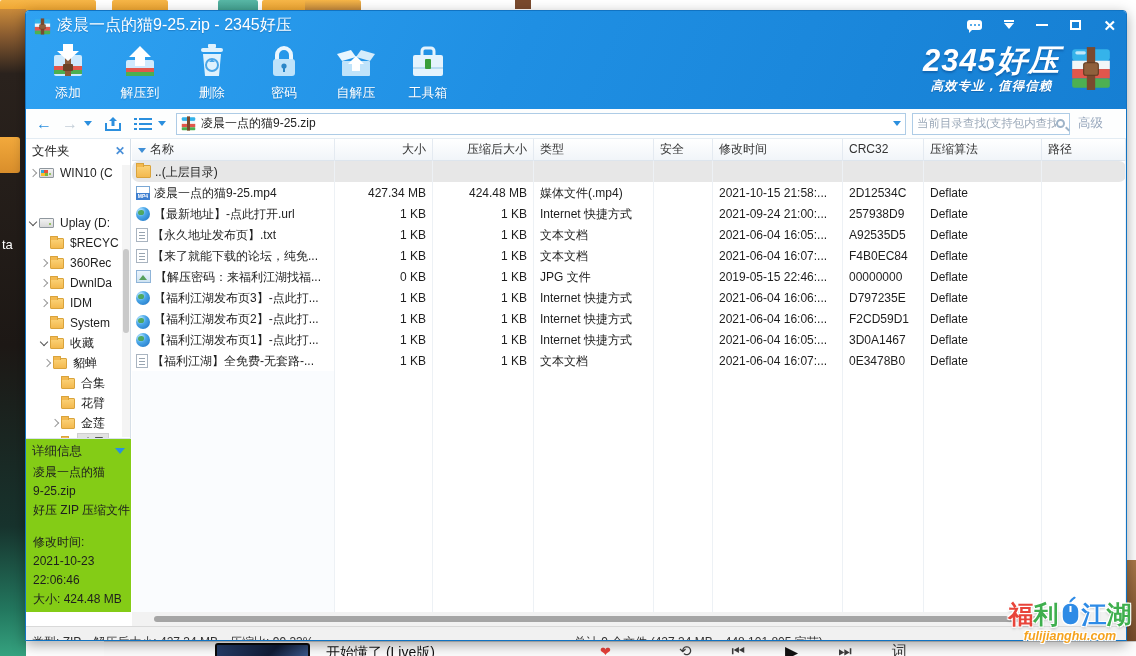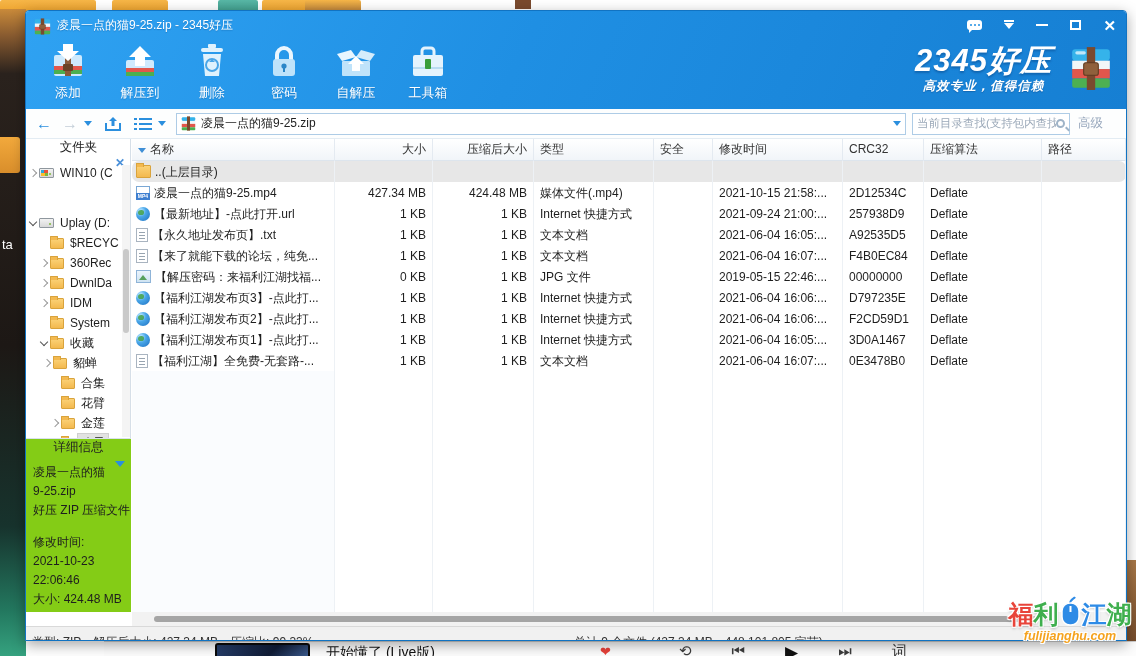--- a/index.html
+++ b/index.html
@@ -25,39 +25,39 @@
 .p-ctrl { position:absolute; left:575px; top:0; width:420px; display:flex; gap:40px; color:#3c3c3c; font-size:15px; }
 .p-ctrl .play { color:#111; font-size:17px; }
 
 
 .window { position:absolute; left:25px; top:10px; width:1102px; height:631px; background:#fff; border:1px solid #1173c2; border-radius:4px 4px 0 0; box-shadow:0 4px 14px rgba(0,0,0,.35); overflow:hidden; }
 .win-head { position:absolute; left:0; top:0; width:1100px; height:98px; background:linear-gradient(115deg,#2fa2f2 0%,#1f8fe3 45%,#167fd3 100%); }
 
 
 .titlebar { position:absolute; left:0; top:0; width:1100px; height:28px; display:flex; align-items:center; padding-left:8px; color:#fff; }
 .t-icon { width:17px; height:15px; margin-right:6px; display:inline-block; }
-.t-text { font-size:12px; text-shadow:0 1px 1px rgba(0,60,120,.3); }
+.t-text { font-size:16px; text-shadow:0 1px 1px rgba(0,60,120,.3); }
 .t-controls { position:absolute; right:10px; top:0; height:28px; display:flex; align-items:center; gap:22px; }
 .tc { display:inline-block; cursor:default; }
 .tc-fb { width:15px; height:10px; background:#fff; border-radius:3px; position:relative; }
 .tc-fb::after { content:""; position:absolute; left:2px; bottom:-3px; border:3px solid transparent; border-top-color:#fff; border-left-color:#fff; }
 .tc-fb i { position:absolute; top:3.5px; left:3px; width:2px; height:2px; background:#1f8fe3; border-radius:50%; box-shadow:4px 0 0 #1f8fe3, 8px 0 0 #1f8fe3; }
 .tc-menu { width:0; height:0; border:5px solid transparent; border-top:6px solid #fff; position:relative; top:3px; }
 .tc-menu::before { content:""; position:absolute; left:-5px; top:-9px; width:10px; height:2px; background:#fff; }
 .tc-min { width:12px; height:2px; background:#fff; }
 .tc-max { width:11px; height:10px; border:2px solid #fff; }
 .tc-close { color:#fff; font-size:15px; font-weight:bold; line-height:1; }
 
 
 .toolbar { position:absolute; left:0; top:28px; width:1100px; height:70px; }
 #tb-buttons { position:absolute; left:6px; top:2px; display:flex; }
 .tbtn { width:72px; height:66px; display:flex; flex-direction:column; align-items:center; justify-content:flex-start; color:#fff; cursor:default; }
 .tbtn svg { width:44px; height:42px; display:block; }
 .tlabel { font-size:13px; margin-top:1px; text-shadow:0 1px 1px rgba(0,60,120,.3); }
-.brand { position:absolute; right:14px; top:6px; display:flex; align-items:center; gap:18px; }
+.brand { position:absolute; right:14px; top:6px; display:flex; align-items:center; gap:10px; }
 .brand-text { text-align:center; color:#fff; font-style:italic; }
 .brand-name { font-size:31px; font-weight:bold; letter-spacing:1px; text-shadow:0 2px 2px rgba(0,50,110,.35); line-height:1.05; }
 .brand-tag { font-size:12.5px; font-weight:bold; letter-spacing:1px; text-shadow:0 1px 1px rgba(0,50,110,.35); }
 .brand-logo svg { width:42px; height:46px; }
 
 
 .addressbar { position:absolute; left:0; top:98px; width:1100px; height:30px; background:#fdfefe; border-bottom:1px solid #e3ecf3; display:flex; align-items:center; }
 .nav-ico { font-size:16px; font-weight:bold; color:#2b8fde; margin-left:10px; cursor:default; }
 .nav-ico.disabled { color:#c3ced8; }
 .nav-caret { width:0;height:0;border:4px solid transparent;border-top:5px solid #2b8fde; margin:4px 0 0 6px; }
@@ -70,21 +70,21 @@
 .search-field { margin-left:6px; width:158px; height:22px; background:#fff; border:1px solid #aecce6; display:flex; align-items:center; padding:0 4px; }
 .search-ph { color:#9aa8b8; font-size:11.5px; white-space:nowrap; overflow:hidden; }
 .mag { margin-left:auto; width:9px; height:9px; border:2px solid #9fb4c8; border-radius:50%; position:relative; flex:none; }
 .mag::after { content:""; position:absolute; left:7px; top:7px; width:5px; height:2px; background:#9fb4c8; transform:rotate(45deg); }
 .advanced { margin-left:8px; color:#97a7bc; font-size:12.5px; cursor:default; }
 
 
 .main { position:absolute; left:0; top:128px; width:1100px; height:473px; background:#fff; }
 .sidebar { position:absolute; left:0; top:0; width:105px; height:473px; border-right:1px solid #d6dfe8; background:#fff; }
 .folders { position:absolute; left:0; top:0; width:105px; height:300px; overflow:hidden; border-bottom:1px solid #d9e2ec; }
-.pane-head { height:24px; display:flex; align-items:center; padding:0 6px; color:#222; font-size:12.5px;flex-direction:column; }
+.pane-head { height:24px; display:flex; align-items:center; padding:0 6px; color:#222; font-size:12.5px; }
 .pane-close { margin-left:auto; color:#4a90d9; font-weight:bold; font-size:12px; cursor:default; }
 .pane-caret { margin-left:auto; width:0;height:0;border:5px solid transparent;border-top:6px solid #2b8fde; margin-top:5px; }
 .trow { height:20px; display:flex; align-items:center; white-space:nowrap; overflow:hidden; cursor:default; }
 .trow.sel .tlab { background:#e2e2e2; outline:1px solid #cfcfcf; }
 .chev { width:10px; height:10px; flex:none; position:relative; }
 .chev.c::after { content:""; position:absolute; left:2px; top:2px; width:5px; height:5px; border-right:1.4px solid #9a9a9a; border-bottom:1.4px solid #9a9a9a; transform:rotate(-45deg); }
 .chev.e::after { content:""; position:absolute; left:2px; top:1px; width:5px; height:5px; border-right:1.4px solid #555; border-bottom:1.4px solid #555; transform:rotate(45deg); }
 .tlab { padding:1px 3px; color:#1e1e1e; }
 .fold-ico { width:14px; height:11px; background:linear-gradient(180deg,#fbd277,#f3b94f); border:1px solid #d9a33c; border-radius:1px; margin:0 3px 0 1px; position:relative; flex:none; }
 .fold-ico::before { content:""; position:absolute; left:-1px; top:-3px; width:6px; height:3px; background:#f3b94f; border:1px solid #d9a33c; border-bottom:none; border-radius:1px 1px 0 0; }
@@ -539,21 +539,21 @@
               <div class="fcell r" style="width: 98px;">1 KB</div>
               <div class="fcell r" style="width: 101px;">1 KB</div>
               <div class="fcell" style="width: 120px;">Internet 快捷方式</div>
               <div class="fcell" style="width: 59px;"></div>
               <div class="fcell" style="width: 130px;">2021-06-04 16:06:...</div>
               <div class="fcell" style="width: 81px;">D797235E</div>
               <div class="fcell" style="width: 118px;">Deflate</div>
               <div class="fcell" style="width: 84px;"></div>
             </div>
             <div class="frow">
-              <div class="fcell name" style="width: 203px;">
+              <div class="fcell name" style="width: 203px; align-items: flex-end;">
                 <span class="fi fi-url"></span>
                 <span class="fname">【福利江湖发布页2】-点此打...</span>
               </div>
               <div class="fcell r" style="width: 98px;">1 KB</div>
               <div class="fcell r" style="width: 101px;">1 KB</div>
               <div class="fcell" style="width: 120px;">Internet 快捷方式</div>
               <div class="fcell" style="width: 59px;"></div>
               <div class="fcell" style="width: 130px;">2021-06-04 16:06:...</div>
               <div class="fcell" style="width: 81px;">F2CD59D1</div>
               <div class="fcell" style="width: 118px;">Deflate</div>

